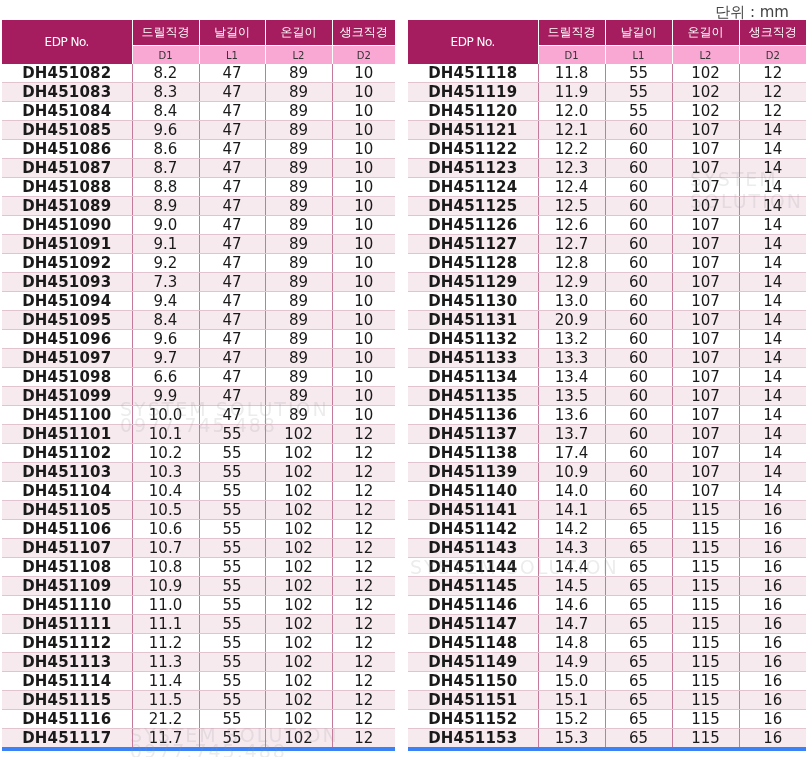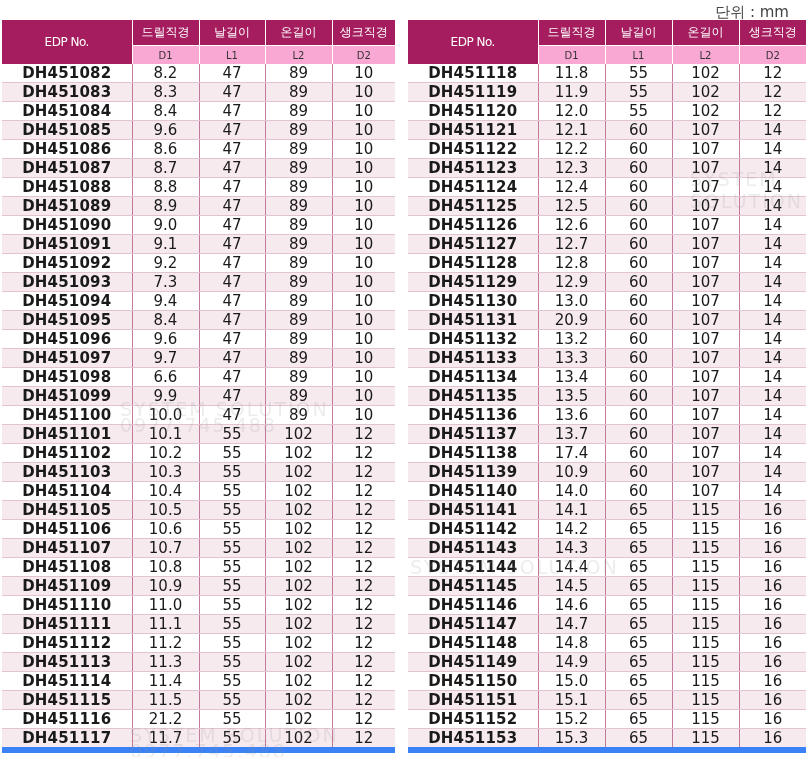--- a/index.html
+++ b/index.html
@@ -13,21 +13,21 @@
   .tbl th.edp { background:#a51d5e; color:#fff; font-size:12px; height:44px;
                 border-right:1px solid #fff; letter-spacing:-0.5px; }
   .tbl th.kor { background:#a51d5e; color:#fff; font-size:12px; height:25px;
                 border-left:1px solid #fff; }
   .tbl th.sym { background:#f9a8d4; color:#333; font-size:10px; height:18px;
                 border-left:1px solid #fff; border-top:1px solid #fff; }
   .tbl td { height:18px; padding:0; text-align:center; font-size:15px; line-height:18px;
             border-left:1px solid #c47a9a; border-bottom:1px solid #e2c3d0; }
   .tbl td.code { font-weight:bold; border-left:none; font-size:15px; letter-spacing:0.2px; }
   .tbl tr.alt td { background:#f6eaef; }
-  .tbl tr.last td { border-bottom:6px solid #3b82f6;text-align:center; }
+  .tbl tr.last td { border-bottom:4px solid #3b82f6;text-align:center; }
   .wm { position:absolute; color:rgba(150,150,150,0.18); font-size:19px; font-weight:normal;
         letter-spacing:2px; pointer-events:none; }
 </style>
 </head>
 <body>
 
 <div class="unit">단위 : mm</div>
 
 <table class="tbl left">
   <colgroup>

